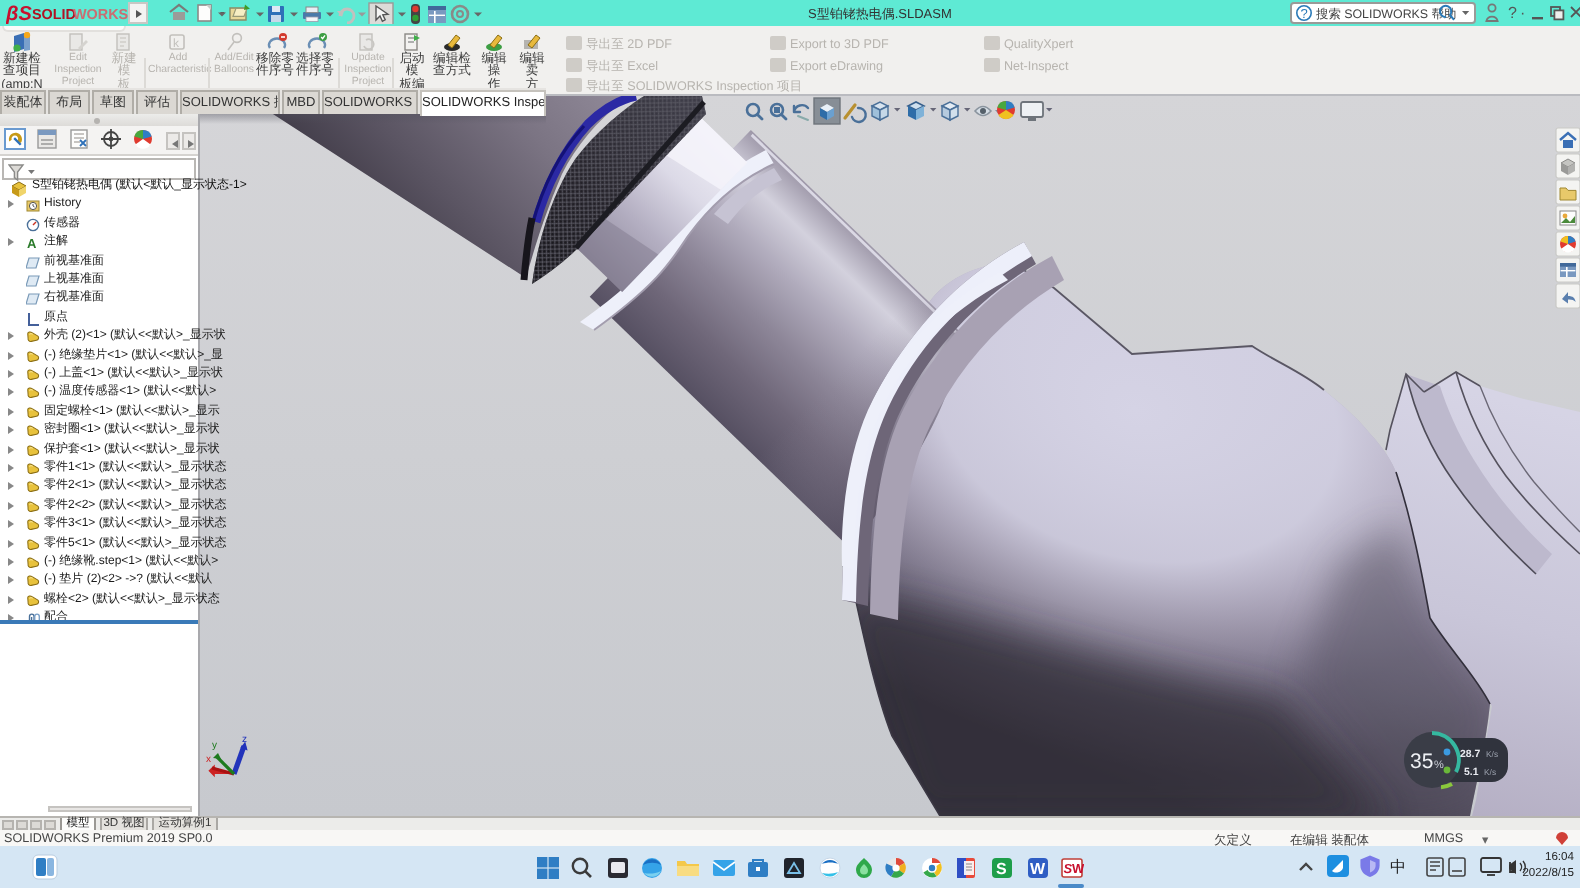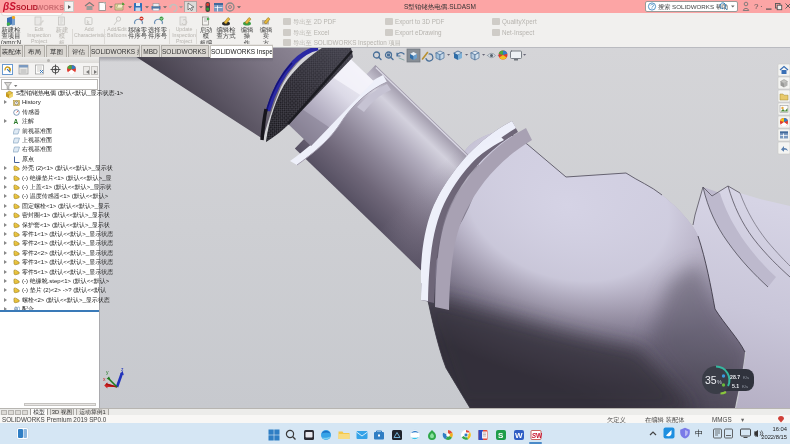--- a/index.html
+++ b/index.html
@@ -1,17 +1,17 @@
 <!DOCTYPE html>
 <html><head><meta charset="utf-8"><style>
 *{margin:0;padding:0;box-sizing:border-box}
 html,body{width:790px;height:444px;overflow:hidden;font-family:"Liberation Sans",sans-serif;background:#fff}
 body{position:relative}
 .abs{position:absolute}
-#titlebar{left:0;top:0;width:790px;height:13px;background:#fca5a5}
+#titlebar{left:0;top:0;width:790px;height:13px;background:#5eead4}
 #ribbon{left:0;top:13px;width:790px;height:34px;background:#f1f0ee}
 #tabstrip{left:0;top:44px;width:273px;height:13px;background:#e6e4e1}
 .rtab{position:absolute;top:1px;height:12px;background:#dbd8d3;border:1px solid #b0ada7;border-bottom:none;font-size:6.5px;color:#333;text-align:center;line-height:11px;white-space:nowrap;overflow:hidden}
 .rtab.act{background:#fff;border-color:#c5c2bc;height:13px;z-index:3;color:#222}
 .rbtn{position:absolute;top:3px;font-size:6.3px;line-height:6.3px;color:#3c3c3c;text-align:center}
 .rbtn.dis{color:#b7b4af}
 .rbtn.en{font-size:5.2px;line-height:5.8px}
 .rbtn .ic{display:block;margin:0 auto 1px auto;width:10px;height:10px;position:relative}
 .rsep{position:absolute;top:16px;height:28px;width:1px;background:#dcdad6}
 .rexp{position:absolute;font-size:6.3px;color:#b7b4af;white-space:nowrap}

